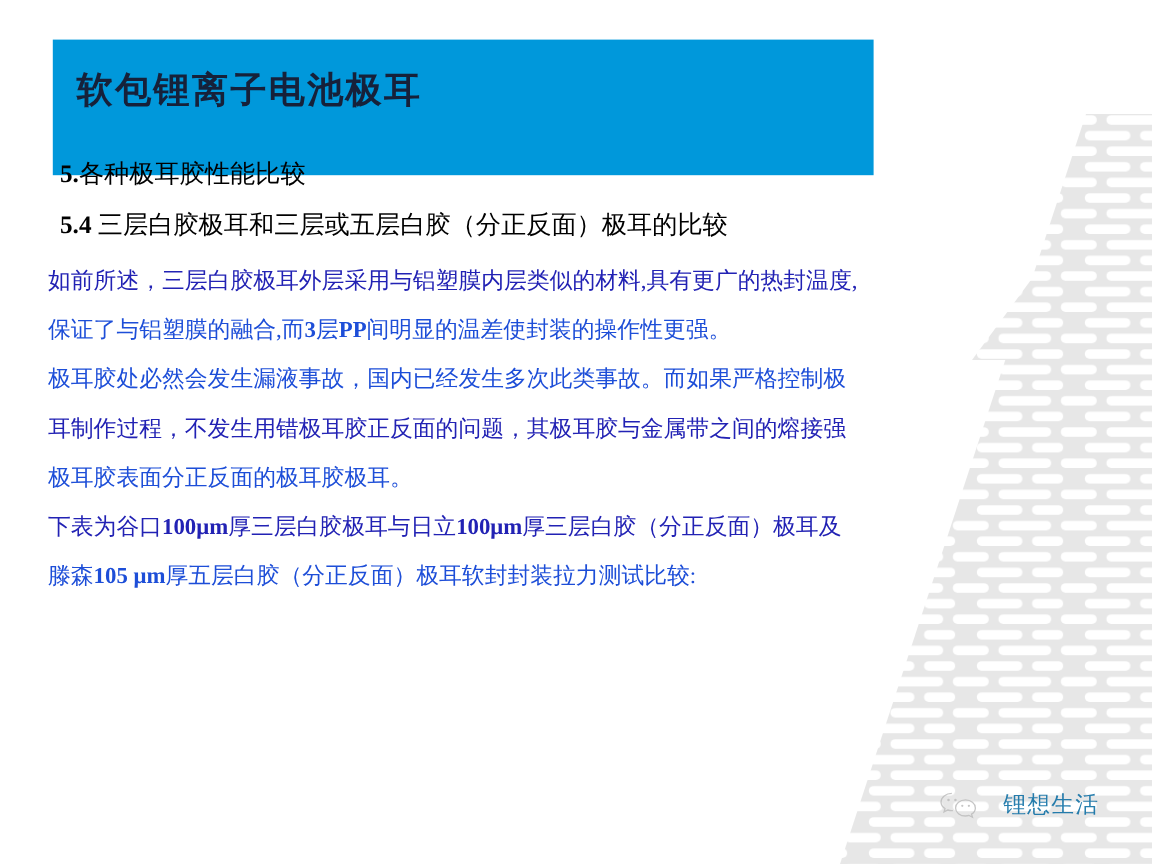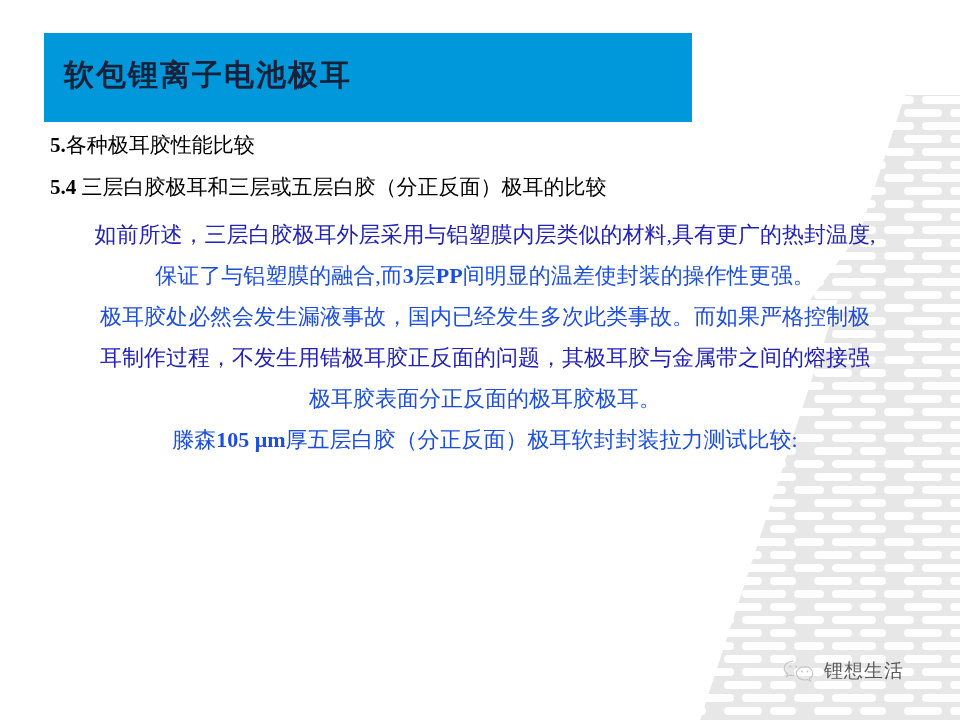--- a/index.html
+++ b/index.html
@@ -28,23 +28,24 @@
     pointer-events: none;
     z-index: 1;
   }
 
   
   #title-banner {
     position: absolute;
     left: 44px;
     top: 33px;
     width: 648px;
-    height: 89px;
+    height: 113px;
     background: #0098db;
     z-index: 3;
+    padding-left: 36px;
   }
   #title-banner .banner-text {
     position: absolute;
     left: 20px;
     top: 22px;
     font-size: 30px;
     font-weight: 700;
     color: #16213a;
     letter-spacing: 2px;
     font-family: "Liberation Serif", "DejaVu Serif", serif;
@@ -75,47 +76,47 @@
     position: absolute;
     left: 40px;
     top: 214px;
     width: 890px;
     z-index: 3;
   }
   .para {
     margin: 0 0 0 0;
   }
   .line {
-    font-size: 22px;
+    font-size: 19px;
     line-height: 41px;
     white-space: nowrap;
     font-family: "Liberation Serif", "DejaVu Serif", serif;
-    text-align: center;
   }
   .line.blue { color: #2222b4; }
   .line.black { color: #1d4ed8; }
   .line .b { font-weight: 700; }
 
   
   #watermark {
     position: absolute;
     left: 782px;
     top: 658px;
     z-index: 4;
     display: flex;
     align-items: center;
     gap: 8px;
     opacity: 0.85;
   }
   #watermark .wm-label {
     font-size: 19px;
-    color: #404040;
+    color: #0369a1;
     font-family: "Liberation Serif", "DejaVu Serif", serif;
     letter-spacing: 1px;
     white-space: nowrap;
+    margin-left: 12px;
   }
   #watermark svg { display: block; }
 </style>
 </head>
 <body>
 
 <div id="slide">
 
   <svg id="deco-pattern" viewBox="0 0 960 720" xmlns="http://www.w3.org/2000/svg">
     <defs>
@@ -162,20 +163,21 @@
       <div class="para">
         <div class="line blue"><span>如前所述，三层白胶极耳外层采用与铝塑膜内层类似的材料,具有更广的热封温度,</span></div>
         <div class="line black"><span>保证了与铝塑膜的融合,而</span><span class="b">3</span><span>层</span><span class="b">PP</span><span>间明显的温差使封装的操作性更强。</span></div>
       </div>
       <div class="para">
         <div class="line black"><span>极耳胶处必然会发生漏液事故，国内已经发生多次此类事故。而如果严格控制极</span></div>
         <div class="line blue"><span>耳制作过程，不发生用错极耳胶正反面的问题，其极耳胶与金属带之间的熔接强</span></div>
         <div class="line black"><span>极耳胶表面分正反面的极耳胶极耳。</span></div>
       </div>
       <div class="para">
+        <div class="line blue"><span>下表为谷口</span><span class="b">100μm</span><span>厚三层白胶极耳与日立</span><span class="b">100μm</span><span>厚三层白胶（分正反面）极耳及</span></div>
         <div class="line black"><span>滕森</span><span class="b">105 μm</span><span>厚五层白胶（分正反面）极耳软封封装拉力测试比较:</span></div>
       </div>
     </div>
 
   <div id="watermark">
     <span>
       <svg width="34" height="24" viewBox="0 0 34 24" xmlns="http://www.w3.org/2000/svg">
         <g fill="none" stroke="#bdbdbd" stroke-width="1.1">
           <path d="M11.2 2.2C6.2 2.2 2.2 5.4 2.2 9.3c0 2.2 1.3 4.2 3.3 5.5L4.7 17.6l3.1-1.6c1 .3 2.2.5 3.4.5l.9-.03"></path>
           <path d="M22.6 7.6c-4.6 0-8.3 3-8.3 6.7 0 3.7 3.7 6.7 8.3 6.7 1 0 2-.15 2.9-.43l2.9 1.5-.8-2.6c1.9-1.2 3.2-3.1 3.2-5.2 0-3.7-3.7-6.7-8.2-6.7z"></path>

